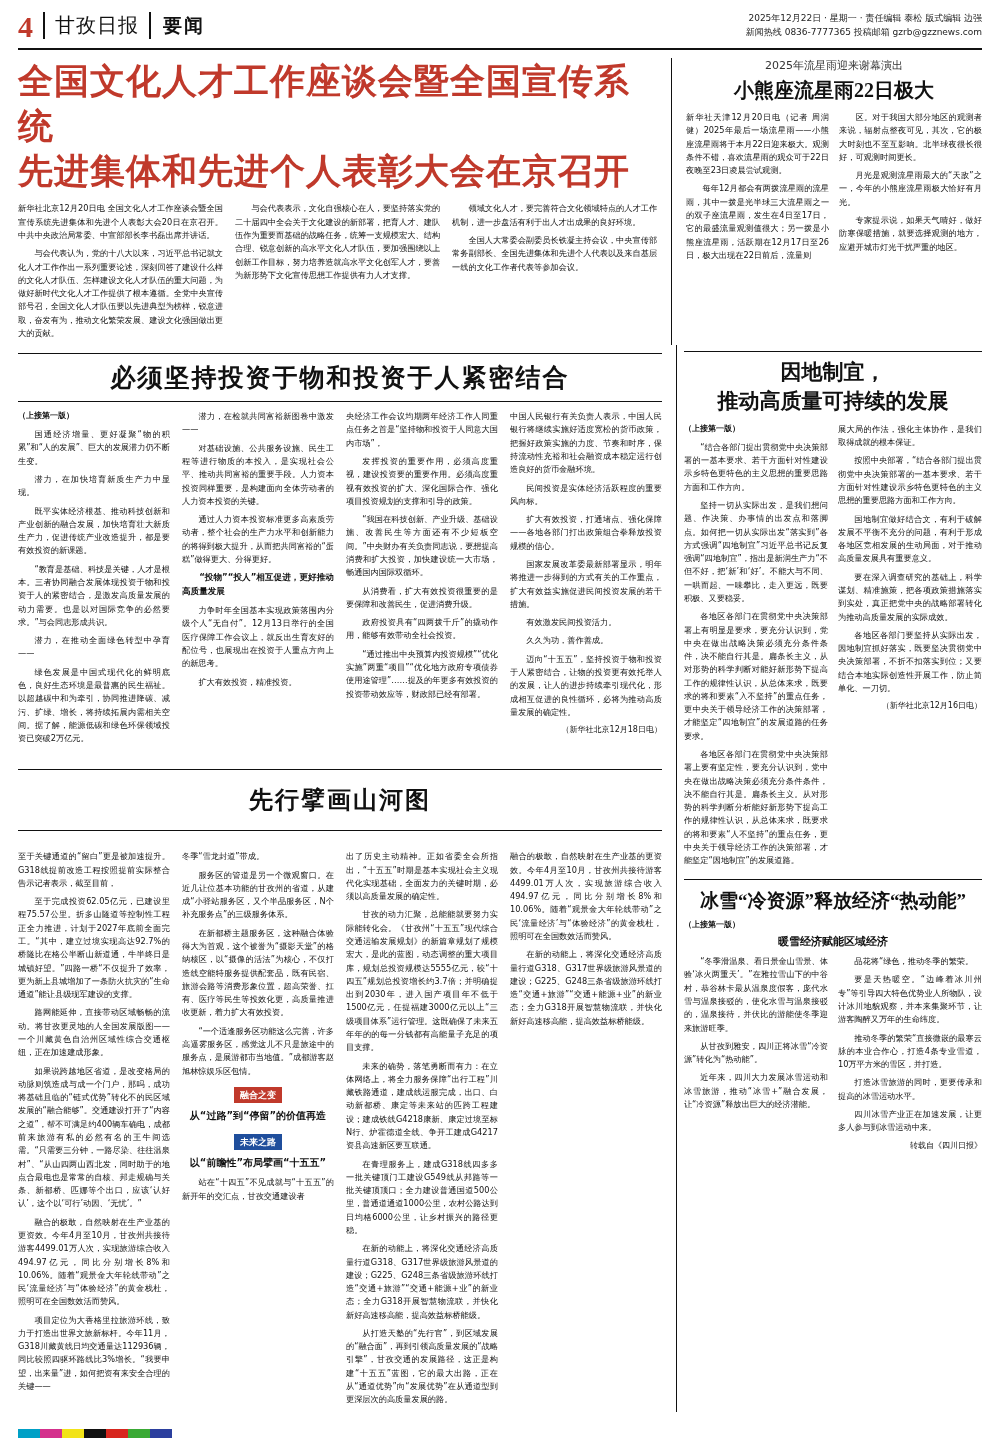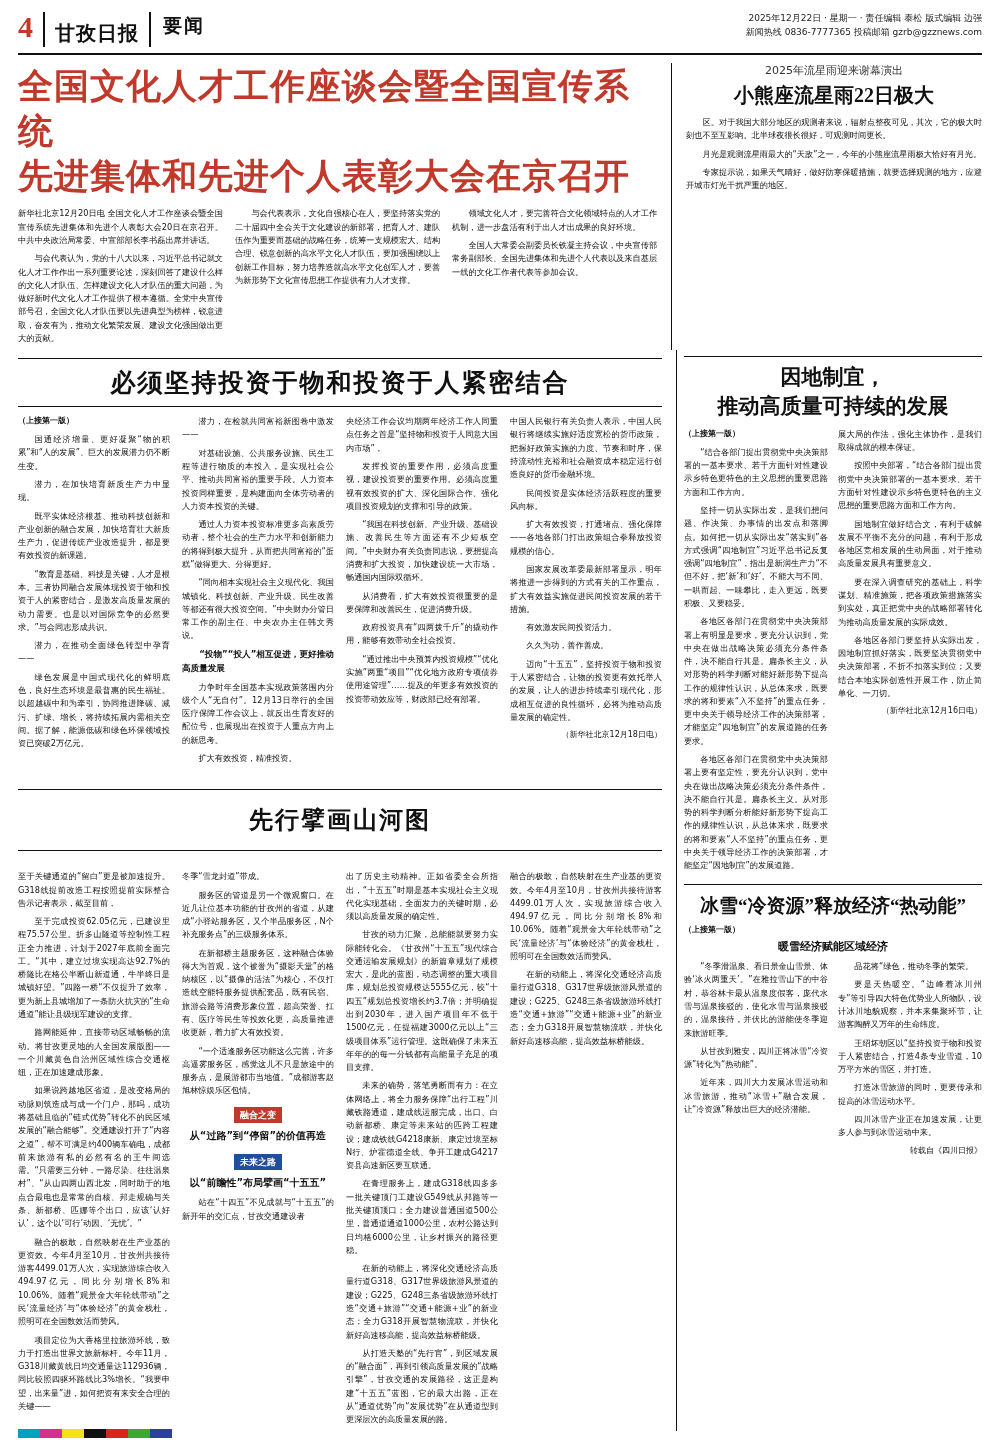--- a/index.html
+++ b/index.html
@@ -9,21 +9,21 @@
     font-family:"DejaVu Sans","Liberation Sans",sans-serif;
     color:#111;
     overflow:hidden;
   }
   .page{position:relative;width:1000px;height:1442px;box-sizing:border-box;padding:12px 18px 10px 18px;}
 
   
   .masthead{display:flex;align-items:flex-start;border-bottom:2px solid #111;padding-bottom:6px;}
   .pageno{font-size:30px;font-weight:bold;color:#c0392b;line-height:1;padding-right:10px;font-family:"Liberation Serif",serif;}
   .logo-box{border-left:2px solid #111;border-right:2px solid #111;padding:0 10px;margin-right:12px;}
-  .logo-text{font-size:20px;font-weight:bold;letter-spacing:1px;font-family:"Liberation Serif",serif;white-space:nowrap;margin-top:8px;}
+  .logo-text{font-size:20px;font-weight:normal;letter-spacing:1px;font-family:"Liberation Serif",serif;white-space:nowrap;}
   .section-name{font-size:19px;font-weight:bold;font-family:"Liberation Serif",serif;letter-spacing:2px;padding-top:1px;}
   .mh-right{margin-left:auto;text-align:right;font-size:9px;line-height:1.5;color:#222;}
   .mh-right div{white-space:nowrap;}
 
   
   .main{position:relative;margin-top:8px;}
   .rule-h{border-top:1px solid #111;margin:6px 0;}
 
   .toprow{display:flex;gap:14px;}
   .topleft{width:648px;}
@@ -112,20 +112,24 @@
             <p>领域文化人才，要完善符合文化领域特点的人才工作机制，进一步盘活有利于出人才出成果的良好环境。</p>
             <p>全国人大常委会副委员长铁凝主持会议，中央宣传部常务副部长、全国先进集体和先进个人代表以及来自基层一线的文化工作者代表等参加会议。</p>
           </div>
         </div>
       </div>
 
       <div class="topright">
         <div class="r-kicker">2025年流星雨迎来谢幕演出</div>
         <div class="r-head">小熊座流星雨22日极大</div>
         <div class="two">
+          <div class="col">
+            <p class="nind">新华社天津12月20日电（记者 周润健）2025年最后一场流星雨——小熊座流星雨将于本月22日迎来极大。观测条件不错，喜欢流星雨的观众可于22日夜晚至23日凌晨尝试观测。</p>
+            <p>每年12月都会有两拨流星雨的流星雨，其中一拨是光半球三大流星雨之一的双子座流星雨，发生在4日至17日，它的最盛流量观测值很大；另一拨是小熊座流星雨，活跃期在12月17日至26日，极大出现在22日前后，流量则</p>
+          </div>
           <div class="col">
             <p>区。对于我国大部分地区的观测者来说，辐射点整夜可见，其次，它的极大时刻也不至互影响。北半球夜很长很好，可观测时间更长。</p>
             <p>月光是观测流星雨最大的“天敌”之一，今年的小熊座流星雨极大恰好有月光。</p>
             <p>专家提示说，如果天气晴好，做好防寒保暖措施，就要选择观测的地方，应避开城市灯光干扰严重的地区。</p>
           </div>
         </div>
       </div>
     </div>
 
     <div style="display:flex;gap:14px;">
@@ -141,21 +145,20 @@
             <p>潜力，在加快培育新质生产力中显现。</p>
             <p>既平实体经济根基、推动科技创新和产业创新的融合发展，加快培育壮大新质生产力，促进传统产业改造提升，都是要有效投资的新课题。</p>
             <p>“教育是基础、科技是关键，人才是根本。三者协同融合发展体现投资于物和投资于人的紧密结合，是激发高质量发展的动力需要。也是以对国际竞争的必然要求。”与会同志形成共识。</p>
             <p>潜力，在推动全面绿色转型中孕育——</p>
             <p>绿色发展是中国式现代化的鲜明底色，良好生态环境是最普惠的民生福祉。以超越碳中和为牵引，协同推进降碳、减污、扩绿、增长，将持续拓展内需相关空间。据了解，能源低碳和绿色环保领域投资已突破2万亿元。</p>
           </div>
           <div class="col">
             <p>潜力，在检就共同富裕新图卷中激发——</p>
             <p>对基础设施、公共服务设施、民生工程等进行物质的本投入，是实现社会公平、推动共同富裕的重要手段。人力资本投资同样重要，是构建面向全体劳动者的人力资本投资的关键。</p>
             <p>通过人力资本投资标准更多高素质劳动者，整个社会的生产力水平和创新能力的将得到极大提升，从而把共同富裕的“蛋糕”做得更大、分得更好。</p>
-            <p>“同向相本实现社会主义现代化、我国城镇化、科技创新、产业升级、民生改善等都还有很大投资空间。”中央财办分管日常工作的副主任、中央农办主任韩文秀说。</p>
             <p class="subhead">“投物”“投人”相互促进，更好推动高质量发展</p>
             <p>力争时年全国基本实现政策落围内分级个人“无自付”。12月13日举行的全国医疗保障工作会议上，就反出生育友好的配位号，也展现出在投资于人重点方向上的新思考。</p>
             <p>扩大有效投资，精准投资。</p>
           </div>
           <div class="col">
             <p class="nind">央经济工作会议均期两年经济工作人同重点任务之首是“坚持物和投资于人同意大国内市场”，</p>
             <p>发挥投资的重要作用，必须高度重视，建设投资要的重要作用。必须高度重视有效投资的扩大、深化国际合作、强化项目投资规划的支撑和引导的政策。</p>
             <p>“我国在科技创新、产业升级、基础设施、改善民生等方面还有不少短板空间。”中央财办有关负责同志说，要想提高消费和扩大投资，加快建设统一大市场，畅通国内国际双循环。</p>
             <p>从消费看，扩大有效投资很重要的是要保障和改善民生，促进消费升级。</p>
             <p>政府投资具有“四两拨千斤”的撬动作用，能够有效带动全社会投资。</p>
@@ -248,21 +251,21 @@
         <div class="rsub">暖雪经济赋能区域经济</div>
         <div class="two">
           <div class="col">
             <p>“冬季滑温泉、看日景金山雪景、体验‘冰火两重天’。”在雅拉雪山下的中谷村，恭谷林卡最从温泉度假客，庞代水雪与温泉接驳的，使化水雪与温泉接驳的，温泉接待，并伏比的游能使冬季迎来旅游旺季。</p>
             <p>从甘孜到雅安，四川正将冰雪“冷资源”转化为“热动能”。</p>
             <p>近年来，四川大力发展冰雪运动和冰雪旅游，推动“冰雪+”融合发展，让“冷资源”释放出巨大的经济潜能。</p>
           </div>
           <div class="col">
             <p>品花将“绿色，推动冬季的繁荣。</p>
             <p>要是天热暖空。“边峰着冰川州专”等引导四大特色优势业人所物队，设计冰川地貌观察，并本来集聚环节，让游客陶醉又万年的生命纬度。</p>
-            <p>王绍坏朝区以“坚持投资于物和投资于人紧密结合，打造4条专业雪道，10万平方米的雪区，并打造。</p>
+            <p>推动冬季的繁荣“直接微嵌的最寒云脉的本业合作心，打造4条专业雪道，10万平方米的雪区，并打造。</p>
             <p>打造冰雪旅游的同时，更要传承和提高的冰雪运动水平。</p>
             <p>四川冰雪产业正在加速发展，让更多人参与到冰雪运动中来。</p>
             <p class="endline">转载自《四川日报》</p>
           </div>
         </div>
       </div>
     </div>
   </div>
 
   <div class="colorbar">

